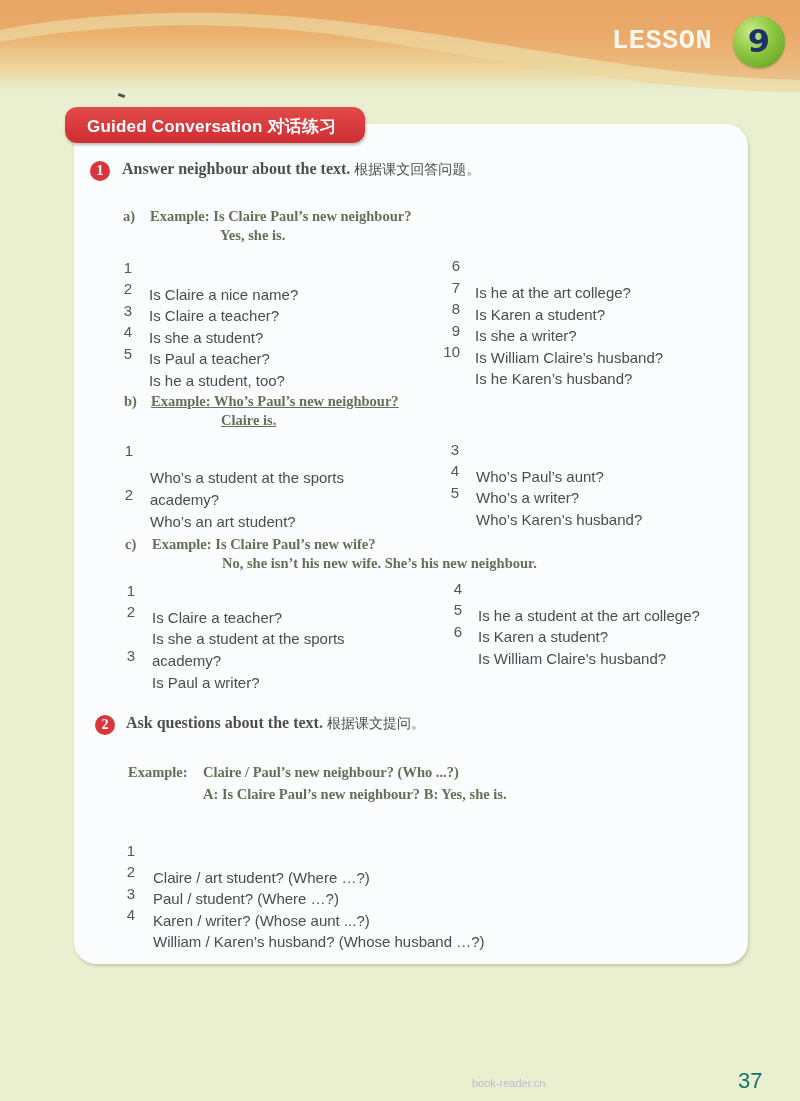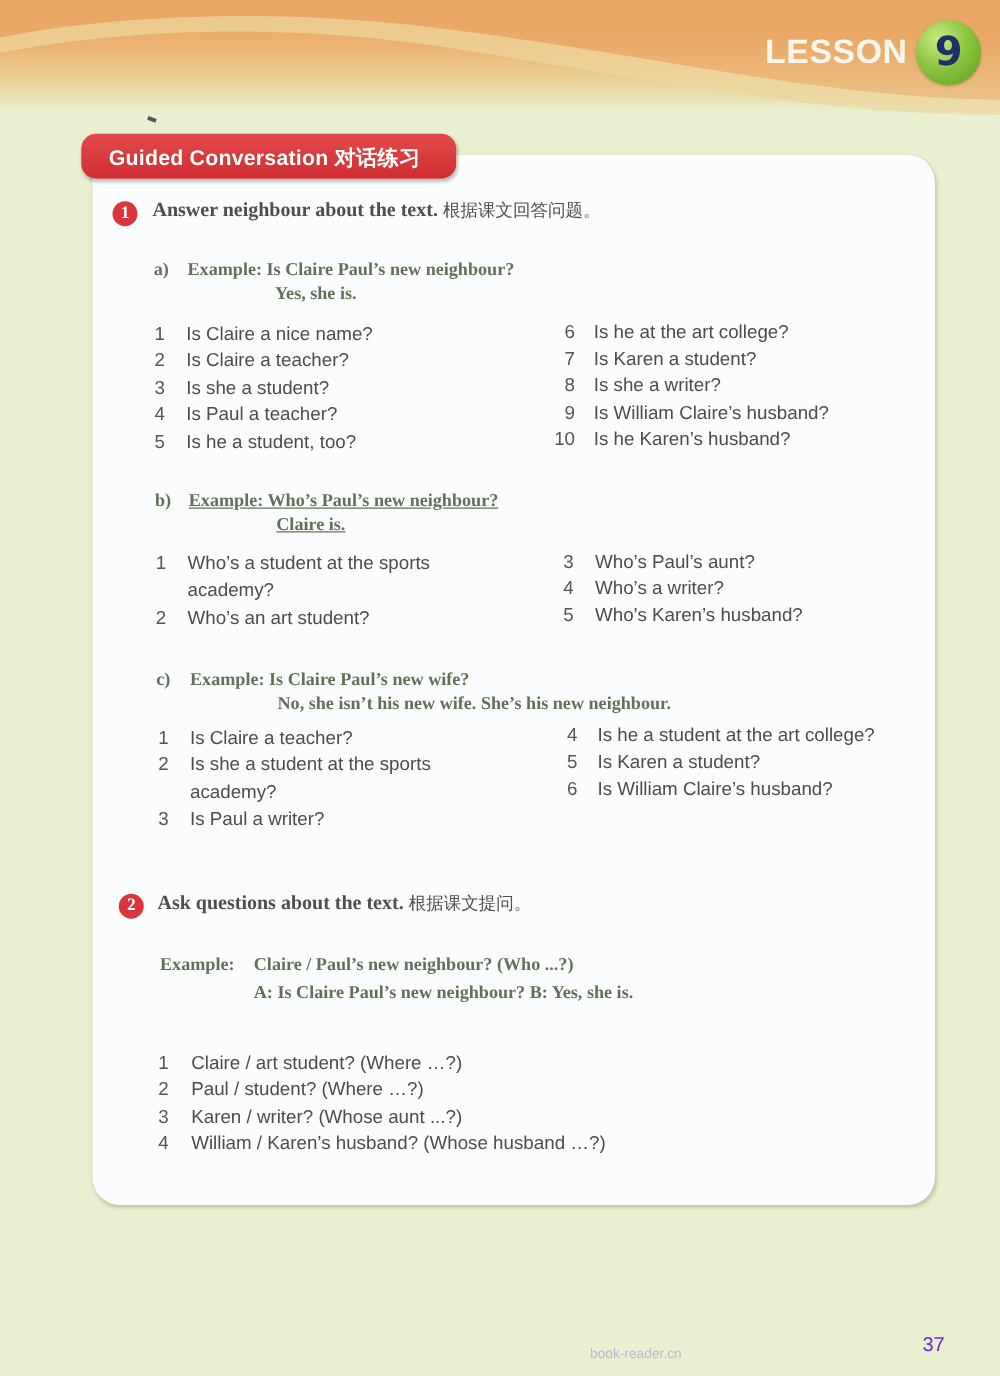--- a/index.html
+++ b/index.html
@@ -12,21 +12,21 @@
   }
   .top-band {
     position: absolute; left: 0; top: 0; width: 800px; height: 90px;
     background: linear-gradient(180deg, #e7a460 0%, #eab270 40%, #ecd59c 75%, #e9efcf 100%);
   }
   .top-band-curve {
     position: absolute; left: 0; top: 0; width: 800px; height: 110px;
   }
   .lesson-label {
     position: absolute; left: 612px; top: 26px;
-    font-family: Liberation Sans, sans-serif; font-weight: bold;
+    font-family: Liberation Mono, monospace; font-weight: bold;
     font-size: 27px; color: #fbf6ee; letter-spacing: 0.5px;
   }
   .lesson-badge {
     position: absolute; left: 733px; top: 16px; width: 52px; height: 52px;
     border-radius: 50%;
     background: radial-gradient(circle at 35% 30%, #c9ea86 0%, #8cc63f 45%, #5e9a20 100%);
     box-shadow: 0 1px 2px rgba(0,0,0,0.25);
   }
   .lesson-num {
     position: absolute; left: 0; top: 6px; width: 52px; text-align: center;
@@ -62,29 +62,29 @@
   .example {
     position: absolute; font-family: "Liberation Serif", serif; font-weight: bold;
     font-size: 14.5px; color: #647056; white-space: nowrap; line-height: 19px;
   }
   .example .letter { display: inline-block; width: 27px; }
 
   .q {
     position: absolute; font-size: 15px; color: #4c4c4c; white-space: nowrap; line-height: 21.5px;
   }
   .q .n { position: absolute; left: 0; width: 16px; text-align: right; color: #555; }
-  .q .t { position: absolute; left: 24px; }
+  .q .t { position: absolute; left: 24px; margin-top: 27px; }
   .q.wide .n { width: 20px; }
   .q.wide .t { left: 32px; }
 
   .watermark {
     position: absolute; left: 472px; top: 1077px; font-size: 11px; color: #b9bccd;
   }
   .page-number {
-    position: absolute; left: 738px; top: 1068px; font-size: 16px; color: #6d28d9;
+    position: absolute; left: 738px; top: 1068px; font-size: 22px; color: #0f766e;
   }
 </style>
 </head>
 <body>
 
 <div class="top-band"></div>
 <svg class="top-band-curve" viewBox="0 0 800 110" preserveAspectRatio="none">
   <path d="M0,0 L800,0 L800,80 C650,78 520,42 330,20 C200,6 80,14 0,30 Z" fill="#e9a566" opacity="0.55"></path>
   <path d="M0,30 C80,14 200,6 330,20 C520,42 650,78 800,80 L800,92 C640,92 500,58 330,34 C200,18 90,26 0,42 Z" fill="#ecd79f" opacity="0.7"></path>
 </svg>

